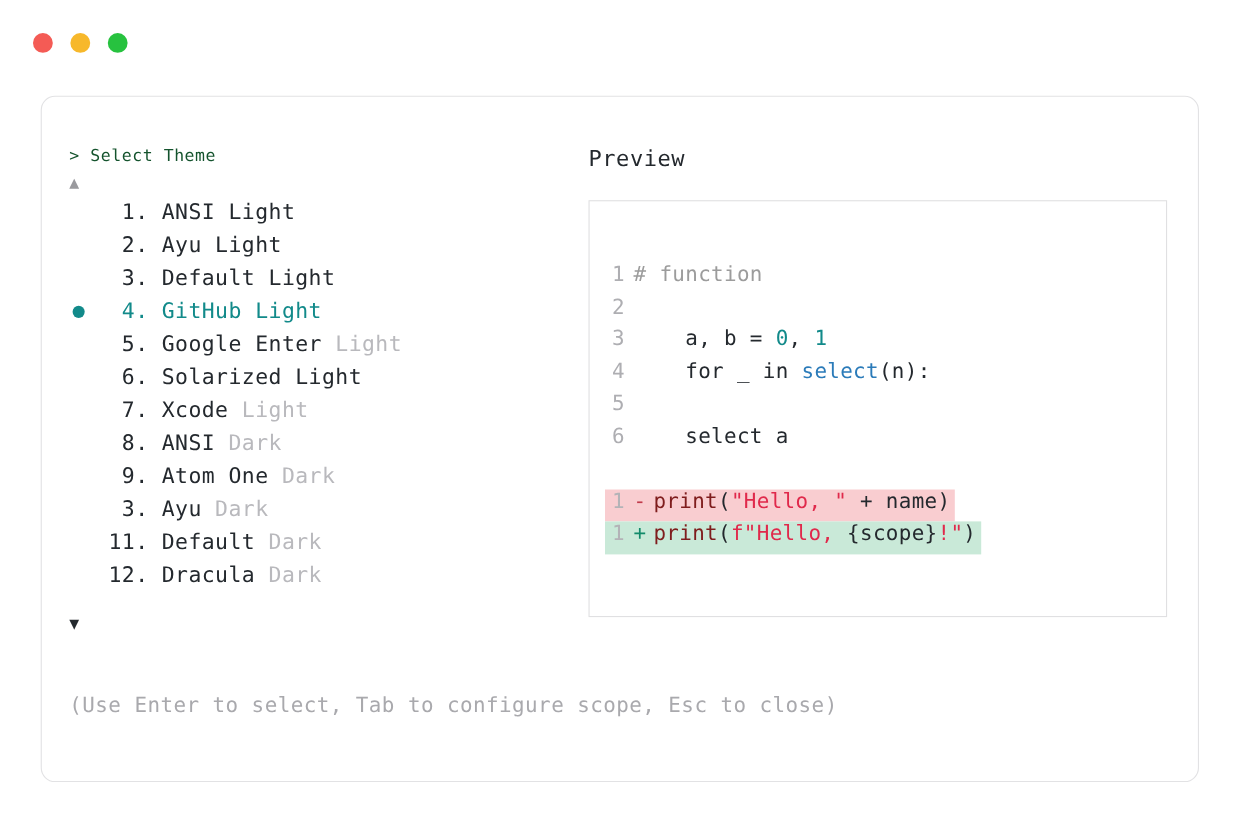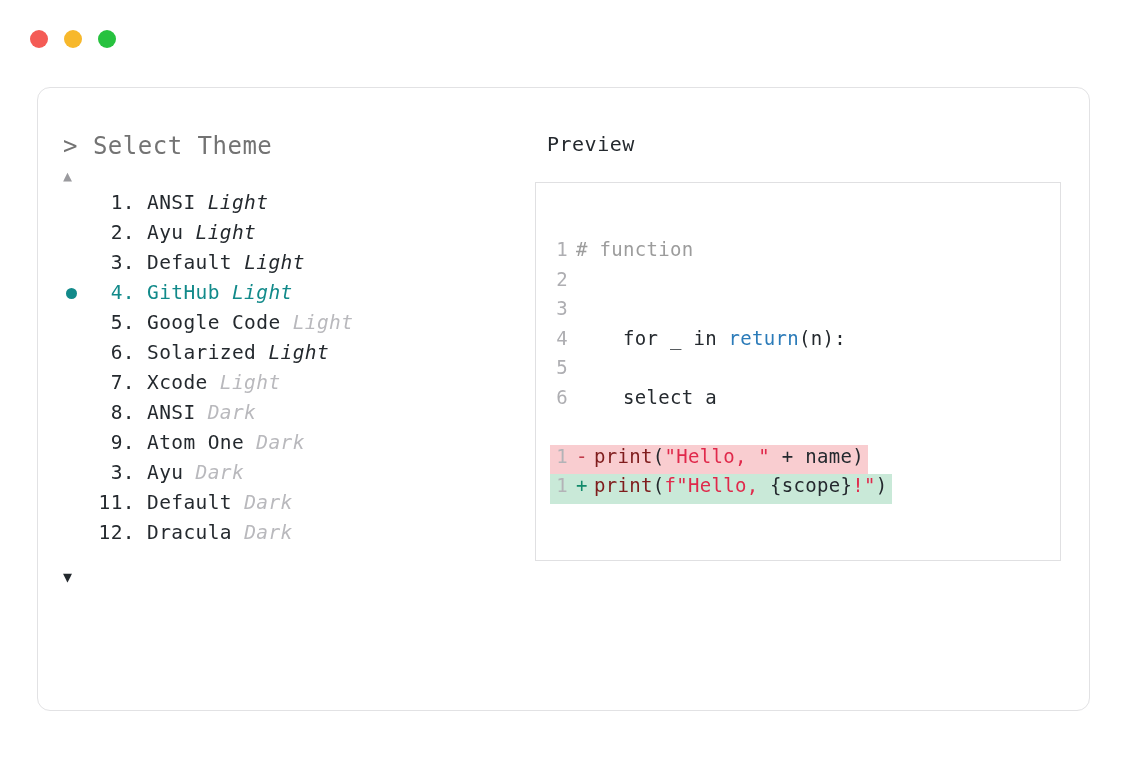--- a/index.html
+++ b/index.html
@@ -51,22 +51,22 @@
   }
 
   
   .left-col {
     position: absolute;
     left: 25px;
     top: 44px;
     width: 470px;
   }
   .prompt-line {
-    font-size: 24px;
-    color: #737373;
+    font-size: 15px;
+    color: #14532d;
     letter-spacing: 0.5px;
     white-space: pre;
   }
   .scroll-arrow {
     font-size: 15px;
     line-height: 20px;
     height: 20px;
     margin-top: 6px;
     color: #9a9a9e;
     letter-spacing: 0;
@@ -104,21 +104,21 @@
   .num-cell {
     width: 46px;
     flex: 0 0 46px;
     text-align: right;
     white-space: pre;
   }
   .name-cell { padding-left: 12px; white-space: pre; }
   .theme-item.selected .num-cell,
   .theme-item.selected .name-cell,
   .theme-item.selected .variant { color: #128a8a; }
-  .variant { color: #24292e; font-style: italic; }
+  .variant { color: #24292e; }
   .variant.dim { color: #b9b9bd; }
 
   .hint {
     position: absolute;
     left: 25px;
     top: 542px;
     font-size: 19px;
     color: #a9a9ad;
     letter-spacing: 0.4px;
     white-space: pre;
@@ -128,21 +128,20 @@
   .right-col {
     position: absolute;
     left: 497px;
     top: 44px;
     width: 530px;
   }
   .preview-title {
     font-size: 20px;
     color: #24292e;
     letter-spacing: 0.5px;
-    margin-left: 12px;
   }
   .code-box {
     margin-top: 26px;
     width: 526px;
     height: 379px;
     box-sizing: border-box;
     border: 1px solid #e0e0e2;
     background: #ffffff;
     position: relative;
   }
@@ -208,41 +207,42 @@
   <div class="columns">
 
     <div class="left-col">
       <div class="prompt-line">&gt; Select Theme</div>
       <div class="scroll-arrow">▲</div>
       <ul class="theme-list" id="theme-list">
           <li class="theme-item"><span class="bullet-cell"></span><span class="num-cell"> 1.</span><span class="name-cell">ANSI</span><span> </span><span class="variant">Light</span></li>
           <li class="theme-item"><span class="bullet-cell"></span><span class="num-cell"> 2.</span><span class="name-cell">Ayu</span><span> </span><span class="variant">Light</span></li>
           <li class="theme-item"><span class="bullet-cell"></span><span class="num-cell"> 3.</span><span class="name-cell">Default</span><span> </span><span class="variant">Light</span></li>
           <li class="theme-item selected"><span class="bullet-cell"><span class="bullet" style="background: rgb(18, 138, 138);"></span></span><span class="num-cell"> 4.</span><span class="name-cell">GitHub</span><span> </span><span class="variant">Light</span></li>
-          <li class="theme-item"><span class="bullet-cell"></span><span class="num-cell"> 5.</span><span class="name-cell">Google Code</span><span> </span><span class="variant dim">Light</span></li>
+          <li class="theme-item"><span class="bullet-cell"></span><span class="num-cell"> 5.</span><span class="name-cell">Google Enter</span><span> </span><span class="variant dim">Light</span></li>
           <li class="theme-item"><span class="bullet-cell"></span><span class="num-cell"> 6.</span><span class="name-cell">Solarized</span><span> </span><span class="variant">Light</span></li>
           <li class="theme-item"><span class="bullet-cell"></span><span class="num-cell"> 7.</span><span class="name-cell">Xcode</span><span> </span><span class="variant dim">Light</span></li>
           <li class="theme-item"><span class="bullet-cell"></span><span class="num-cell"> 8.</span><span class="name-cell">ANSI</span><span> </span><span class="variant dim">Dark</span></li>
           <li class="theme-item"><span class="bullet-cell"></span><span class="num-cell"> 9.</span><span class="name-cell">Atom One</span><span> </span><span class="variant dim">Dark</span></li>
           <li class="theme-item"><span class="bullet-cell"></span><span class="num-cell">3.</span><span class="name-cell">Ayu</span><span> </span><span class="variant dim">Dark</span></li>
           <li class="theme-item"><span class="bullet-cell"></span><span class="num-cell">11.</span><span class="name-cell">Default</span><span> </span><span class="variant dim">Dark</span></li>
           <li class="theme-item"><span class="bullet-cell"></span><span class="num-cell">12.</span><span class="name-cell">Dracula</span><span> </span><span class="variant dim">Dark</span></li>
         </ul>
       <div class="scroll-arrow active">▼</div>
     </div>
 
+    <div class="hint">(Use Enter to select, Tab to configure scope, Esc to close)</div>
 
     <div class="right-col">
       <div class="preview-title">Preview</div>
       <div class="code-box">
         <div class="code-inner" id="code-inner">
             <div class="code-line"><span class="gutter">1</span><span class="code-text"><span class="tok-comment"># function</span></span></div>
             <div class="code-line"><span class="gutter">2</span></div>
-            <div class="code-line"><span class="gutter">3</span></div>
-            <div class="code-line"><span class="gutter">4</span><span class="code-text"><span>    for _ in </span><span class="tok-builtin">return</span><span>(n):</span></span></div>
+            <div class="code-line"><span class="gutter">3</span><span class="code-text"><span>    a, b = </span><span class="tok-num">0</span><span>, </span><span class="tok-num">1</span></span></div>
+            <div class="code-line"><span class="gutter">4</span><span class="code-text"><span>    for _ in </span><span class="tok-builtin">select</span><span>(n):</span></span></div>
             <div class="code-line"><span class="gutter">5</span></div>
             <div class="code-line"><span class="gutter">6</span><span class="code-text"><span>    select a</span></span></div>
             <div class="blank-line"></div>
             <div class="diff-line removed"><span class="gutter">1</span><span class="diff-marker">-</span><span class="diff-code"><span class="tok-call">print</span><span>(</span><span class="tok-string">"Hello, "</span><span> + name)</span></span></div>
             <div class="diff-line added"><span class="gutter">1</span><span class="diff-marker">+</span><span class="diff-code"><span class="tok-call">print</span><span>(</span><span class="tok-string">f"Hello, </span><span>{scope}</span><span class="tok-string">!"</span><span>)</span></span></div>
           </div>
       </div>
     </div>
 
   </div>

